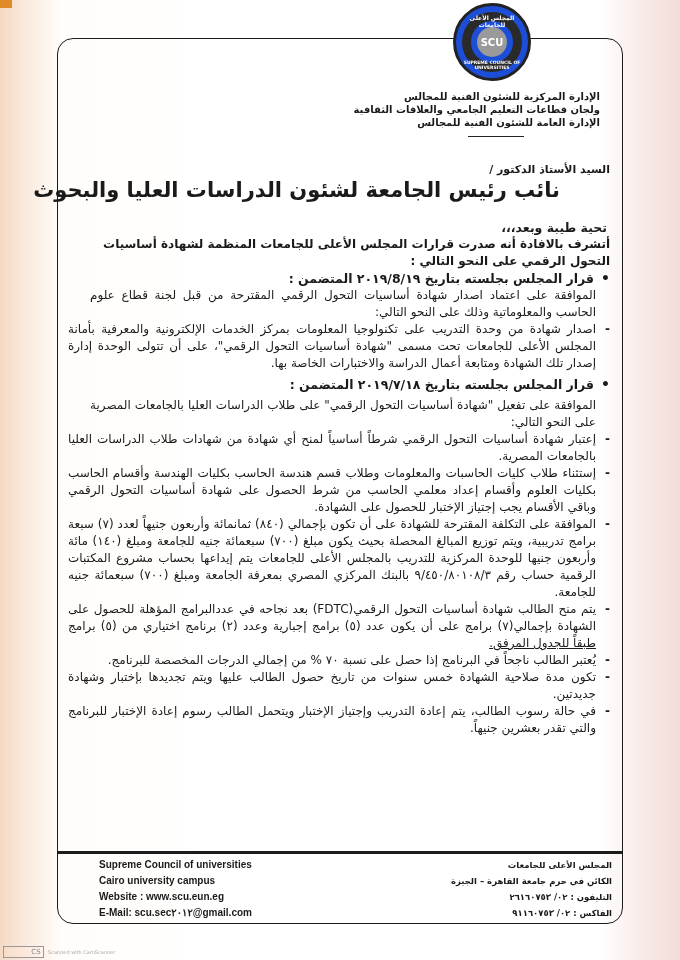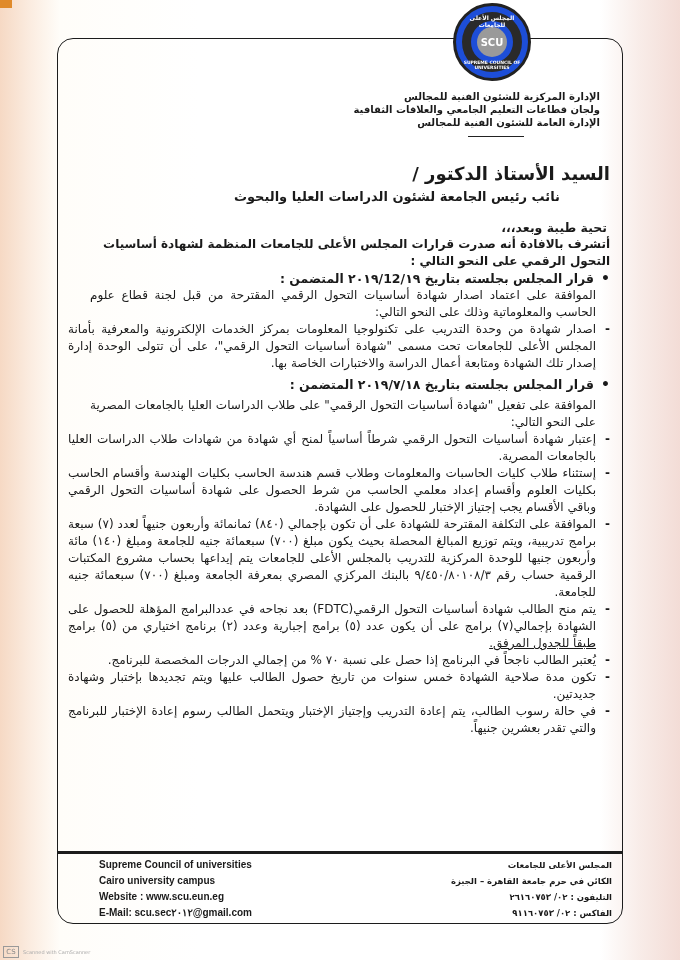--- a/index.html
+++ b/index.html
@@ -33,24 +33,24 @@
     .logo-bottom-text {
       position: absolute; bottom: 8px; left: 0; right: 0; text-align: center; font-size: 4.5px; color: #fff; z-index: 3; font-weight: bold;
     }
     .header-block {
       position: absolute; right: 80px; top: 90px; direction: rtl; 
       font-size: 10px; font-weight: bold; line-height: 13px; font-family: "DejaVu Sans", sans-serif;
     }
     .header-underline { position: absolute; left: 468px; top: 136px; width: 56px; border-top: 1.5px solid #222; }
     .rtl { direction: rtl; text-align: right; }
     .addressee {
-      position: absolute; right: 70px; top: 163px; font-size: 18px; font-weight: bold;
+      position: absolute; right: 70px; top: 163px; font-size: 11px; font-weight: bold;
     }
     .recipient {
-      position: absolute; right: 120px; top: 189px; font-size: 13px; font-weight: bold;
+      position: absolute; right: 120px; top: 178px; font-size: 21px; font-weight: bold;
     }
     .greeting {
       position: absolute; right: 73px; top: 220px; font-size: 12.5px; font-weight: bold; text-align: center;
     }
     .body-text {
       position: absolute; right: 70px; left: 66px; font-size: 12px; line-height: 17px;
     }
     .bold { font-weight: bold; }
     .intro { top: 236px; }
     .content { position: absolute; right: 68px; left: 68px; top: 270px; font-size: 12px; line-height: 17px; direction: rtl; text-align: justify; }
@@ -69,21 +69,21 @@
       position: absolute; left: 99px; top: 857px; font-family: "Liberation Sans", sans-serif; font-weight: bold;
       font-size: 10px; line-height: 16px; direction: ltr; text-align: left;
     }
     .footer-right {
       position: absolute; right: 68px; top: 857px; font-size: 8.5px; line-height: 16px; direction: rtl; text-align: right; font-weight: bold;
     }
     .scanner-mark {
       position: absolute; left: 3px; top: 946px; display: flex; align-items: center; gap: 4px;
       font-size: 5px; color: #aaa;
     }
-    .scanner-icon { width: 14px; height: 10px; border: 1px solid #999; font-size: 7px; color: #888; display: flex; align-items: center; justify-content: center; font-weight: normal; }
+    .scanner-icon { width: 14px; height: 10px; border: 1px solid #999; font-size: 7px; color: #888; display: flex; align-items: center; justify-content: center; font-weight: normal; padding-left: 25px; }
   </style>
 </head>
 <body>
 
 <div class="orange-tab"></div>
 
 <div class="page-frame"></div>
 
 <div class="logo">
   <div class="logo-ring"></div>
@@ -99,21 +99,21 @@
 </div>
 <div class="header-underline"></div>
 
 <div class="addressee rtl">السيد الأستاذ الدكتور /</div>
 <div class="recipient rtl">نائب رئيس الجامعة لشئون الدراسات العليا والبحوث</div>
 <div class="greeting rtl">تحية طيبة وبعد،،،</div>
 
 <div class="body-text intro rtl bold">أتشرف بالافادة أنه صدرت قرارات المجلس الأعلى للجامعات المنظمة لشهادة أساسيات التحول الرقمي على النحو التالي :</div>
 
 <div class="content">
-  <div class="decision">قرار المجلس بجلسته بتاريخ ٢٠١٩/12/١٩ المتضمن :</div>
+  <div class="decision">قرار المجلس بجلسته بتاريخ ٢٠١٩/8/١٩ المتضمن :</div>
   <div class="para">الموافقة على اعتماد اصدار شهادة أساسيات التحول الرقمي المقترحة من قبل لجنة قطاع علوم الحاسب والمعلوماتية وذلك على النحو التالي:</div>
   <div class="dash-item">اصدار شهادة من وحدة التدريب على تكنولوجيا المعلومات بمركز الخدمات الإلكترونية والمعرفية بأمانة المجلس الأعلى للجامعات تحت مسمى "شهادة أساسيات التحول الرقمي"، على أن تتولى الوحدة إدارة إصدار تلك الشهادة ومتابعة أعمال الدراسة والاختبارات الخاصة بها.</div>
 
   <div class="decision gap6">قرار المجلس بجلسته بتاريخ ٢٠١٩/٧/١٨ المتضمن :</div>
   <div class="para gap4">الموافقة على تفعيل "شهادة أساسيات التحول الرقمي" على طلاب الدراسات العليا بالجامعات المصرية على النحو التالي:</div>
   <div class="dash-item">إعتبار شهادة أساسيات التحول الرقمي شرطاً أساسياً لمنح أي شهادة من شهادات طلاب الدراسات العليا بالجامعات المصرية.</div>
   <div class="dash-item">إستثناء طلاب كليات الحاسبات والمعلومات وطلاب قسم هندسة الحاسب بكليات الهندسة وأقسام الحاسب بكليات العلوم وأقسام إعداد معلمي الحاسب من شرط الحصول على شهادة أساسيات التحول الرقمي وباقي الأقسام يجب إجتياز الإختبار للحصول على الشهادة.</div>
   <div class="dash-item">الموافقة على التكلفة المقترحة للشهادة على أن تكون بإجمالي (٨٤٠) ثمانمائة وأربعون جنيهاً لعدد (٧) سبعة برامج تدريبية، ويتم توزيع المبالغ المحصلة بحيث يكون مبلغ (٧٠٠) سبعمائة جنيه للجامعة ومبلغ (١٤٠) مائة وأربعون جنيها للوحدة المركزية للتدريب بالمجلس الأعلى للجامعات يتم إيداعها بحساب مشروع المكتبات الرقمية حساب رقم ٩/٤٥٠/٨٠١٠٨/٣ بالبنك المركزي المصري بمعرفة الجامعة ومبلغ (٧٠٠) سبعمائة جنيه للجامعة.</div>
   <div class="dash-item"><span>يتم منح الطالب شهادة أساسيات التحول الرقمي(FDTC) بعد نجاحه في عددالبرامج المؤهلة للحصول على الشهادة بإجمالي(٧) برامج على أن يكون عدد (٥) برامج إجبارية وعدد (٢) برنامج اختياري من (٥) برامج</span> <span class="underline">طبقاً للجدول المرفق.</span></div>
   <div class="dash-item">يُعتبر الطالب ناجحاً في البرنامج إذا حصل على نسبة ٧٠ % من إجمالي الدرجات المخصصة للبرنامج.</div>

